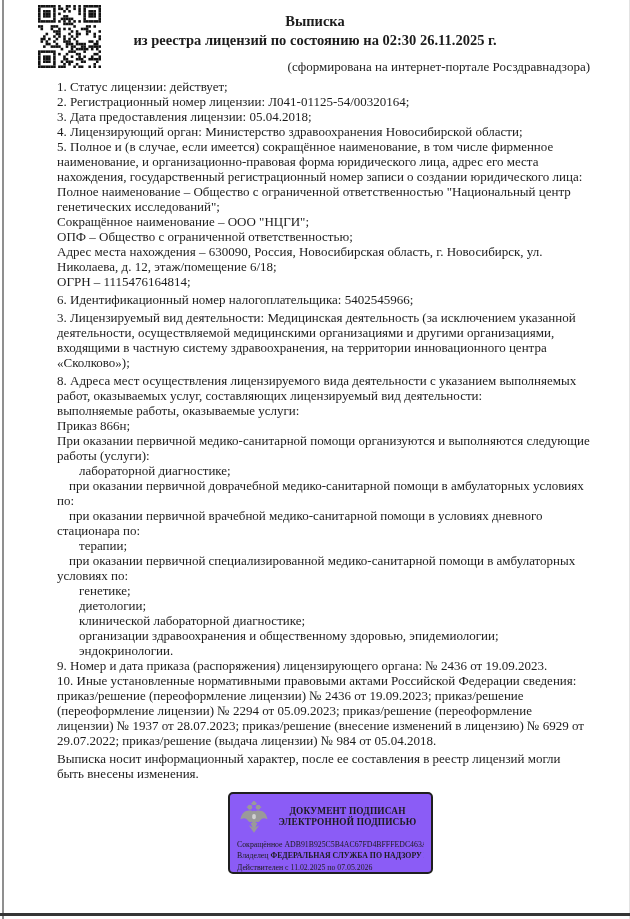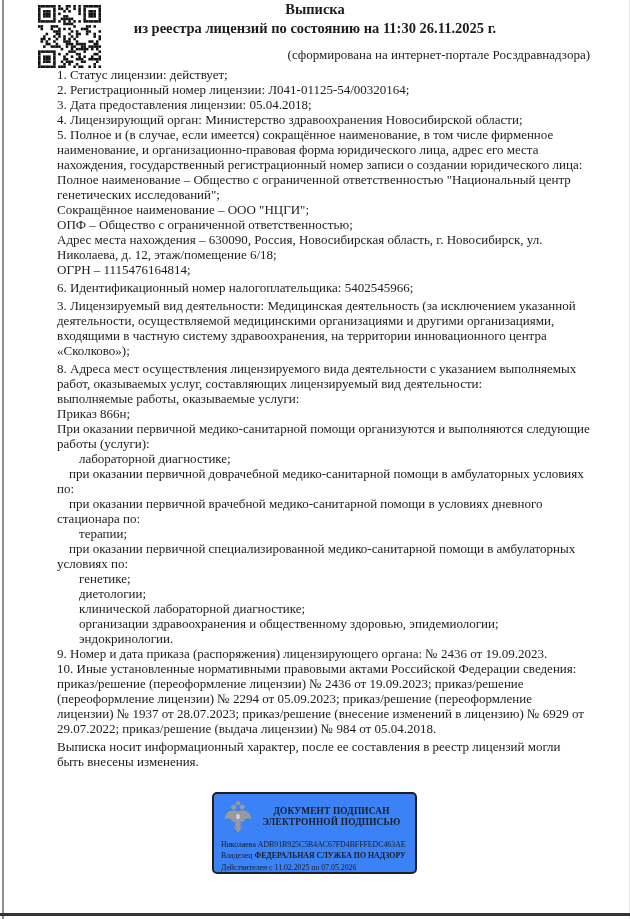--- a/index.html
+++ b/index.html
@@ -7,33 +7,33 @@
     position:relative;width:630px;height:919px;background:#fff;
     font-family:"Liberation Serif","DejaVu Serif",serif;color:#1c1c1c;overflow:hidden;
   }
   
   .edge-left{position:absolute;left:2px;top:0;width:2px;height:100%;background:#8f8f8f;}
   .edge-right{position:absolute;right:0;top:0;width:1px;height:100%;background:#e3e3e3;}
   .edge-bottom{position:absolute;left:0;top:913px;width:100%;height:3px;background:#353535;}
 
   .qr{position:absolute;left:38px;top:5px;width:63px;height:63px;}
 
-  .header{}
+  .header{padding-top:12px;}
   .t1,.t2{text-align:center;font-weight:bold;font-size:14.5px;line-height:19px;}
   .formed{text-align:right;font-size:13px;line-height:12px;margin-top:11px;padding-right:40px;color:#222;}
 
   .doc-body{margin:6px 40px 0 57px;font-size:13px;line-height:15px;text-align:left;}
   .par{text-indent:0;}
   .par.i1{text-indent:12px;}
   .par.i2{text-indent:22px;}
   .par.gap{margin-top:3px;}
 
   .stamp{
-    position:absolute;left:212px;top:792px;width:205px;height:82px;
-    border:2px solid #1f1f1f;border-radius:5px;background:#3b82f6;
+    position:absolute;left:228px;top:792px;width:205px;height:82px;
+    border:2px solid #1f1f1f;border-radius:5px;background:#8b5cf6;
     box-sizing:border-box;padding:5px 7px 4px 7px;z-index:2;
   }
   .stamp-head{display:flex;align-items:center;}
   .emblem{flex:0 0 34px;display:flex;justify-content:center;}
   .stamp-title{flex:1;text-align:center;font-weight:bold;font-size:9.3px;line-height:11.5px;letter-spacing:.2px;}
   .s-lines{margin-top:4px;}
   .s-line{font-size:7.8px;line-height:11.3px;white-space:nowrap;overflow:hidden;}
   .s-line b{font-weight:bold;}
 </style>
 </head>
@@ -315,21 +315,21 @@
       <rect x="35.28" y="60.48" width="2.57" height="2.57" fill="#111"></rect>
       <rect x="40.32" y="60.48" width="2.57" height="2.57" fill="#111"></rect>
       <rect x="42.84" y="60.48" width="2.57" height="2.57" fill="#111"></rect>
       <rect x="50.40" y="60.48" width="2.57" height="2.57" fill="#111"></rect>
       <rect x="55.44" y="60.48" width="2.57" height="2.57" fill="#111"></rect>
       <rect x="60.48" y="60.48" width="2.57" height="2.57" fill="#111"></rect>
     </svg>
 
   <div class="header">
     <div class="t1">Выписка</div>
-    <div class="t2">из реестра лицензий по состоянию на 11:30 26.11.2025 г.</div>
+    <div class="t2">из реестра лицензий по состоянию на 02:30 26.11.2025 г.</div>
     <div class="formed">(сформирована на интернет-портале Росздравнадзора)</div>
   </div>
 
   <div class="doc-body">
       <div class="par i0">1. Статус лицензии: действует;</div>
       <div class="par i0">2. Регистрационный номер лицензии: Л041-01125-54/00320164;</div>
       <div class="par i0">3. Дата предоставления лицензии: 05.04.2018;</div>
       <div class="par i0">4. Лицензирующий орган: Министерство здравоохранения Новосибирской области;</div>
       <div class="par i0">5. Полное и (в случае, если имеется) сокращённое наименование, в том числе фирменное наименование, и организационно-правовая форма юридического лица, адрес его места нахождения, государственный регистрационный номер записи о создании юридического лица:</div>
       <div class="par i0">Полное наименование – Общество с ограниченной ответственностью "Национальный центр генетических исследований";</div>
@@ -377,19 +377,19 @@
           </g>
           <rect x="17.6" y="19" width="4.8" height="7" rx="2.2" fill="#ffffff" opacity="0.55"></rect>
         </svg>
       </span>
       <span class="stamp-title">
         <div>ДОКУМЕНТ ПОДПИСАН</div>
         <div>ЭЛЕКТРОННОЙ ПОДПИСЬЮ</div>
       </span>
     </div>
     <div class="s-lines">
-      <div class="s-line"><span>Николаева</span>&nbsp;<span>ADB91B925C5B4AC67FD4BFFFEDC463AE</span></div>
+      <div class="s-line"><span>Сокращённое</span>&nbsp;<span>ADB91B925C5B4AC67FD4BFFFEDC463AE</span></div>
       <div class="s-line"><span>Владелец</span>&nbsp;<b>ФЕДЕРАЛЬНАЯ СЛУЖБА ПО НАДЗОРУ В СФ</b></div>
       <div class="s-line">Действителен с 11.02.2025 по 07.05.2026</div>
     </div>
   </div>
 
 </div>
 
 </body></html>

